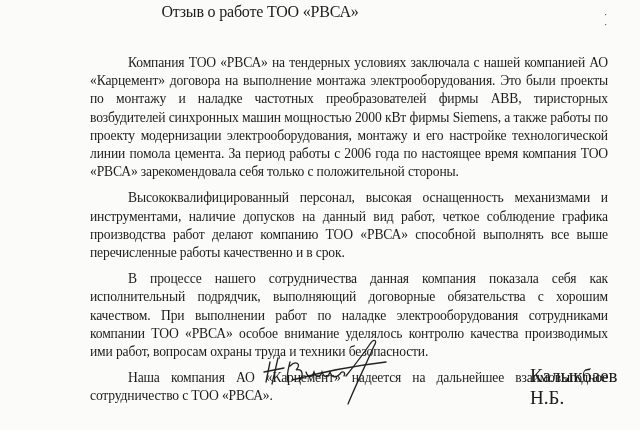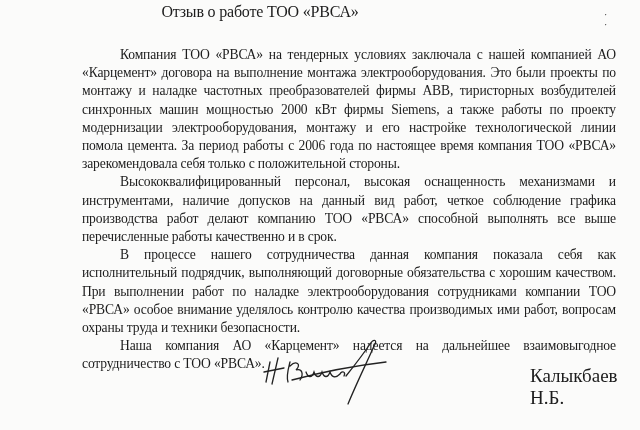--- a/index.html
+++ b/index.html
@@ -13,21 +13,21 @@
   .title {
     position: absolute; left: 0; width: 520px; top: 3px;
     text-align: center; font-size: 16px; letter-spacing: -0.2px;
   }
   .marks { position: absolute; left: 604px; top: 10px; font-size: 10px; line-height: 10px; color:#333; }
   .body-text {
     position: absolute; left: 82px; top: 46px; width: 534px;
     font-size: 13.6px; line-height: 18.2px; text-align: justify;
     letter-spacing: -0.15px;
   }
-  .body-text p { margin: 0; text-indent: 38px; }
+  .body-text p { margin: 8px; text-indent: 38px; }
   .sig-left { position: absolute; left: 134px; top: 348px; font-size: 13.4px; line-height: 17px; }
   .sig-right { position: absolute; left: 530px; top: 365px; font-size: 19px; }
   .signature { position: absolute; left: 262px; top: 336px; }
 </style>
 </head>
 <body>
 
 <div class="title">Отзыв  о работе ТОО «РВСА»</div>
 <div class="marks">·<br>·</div>
 

